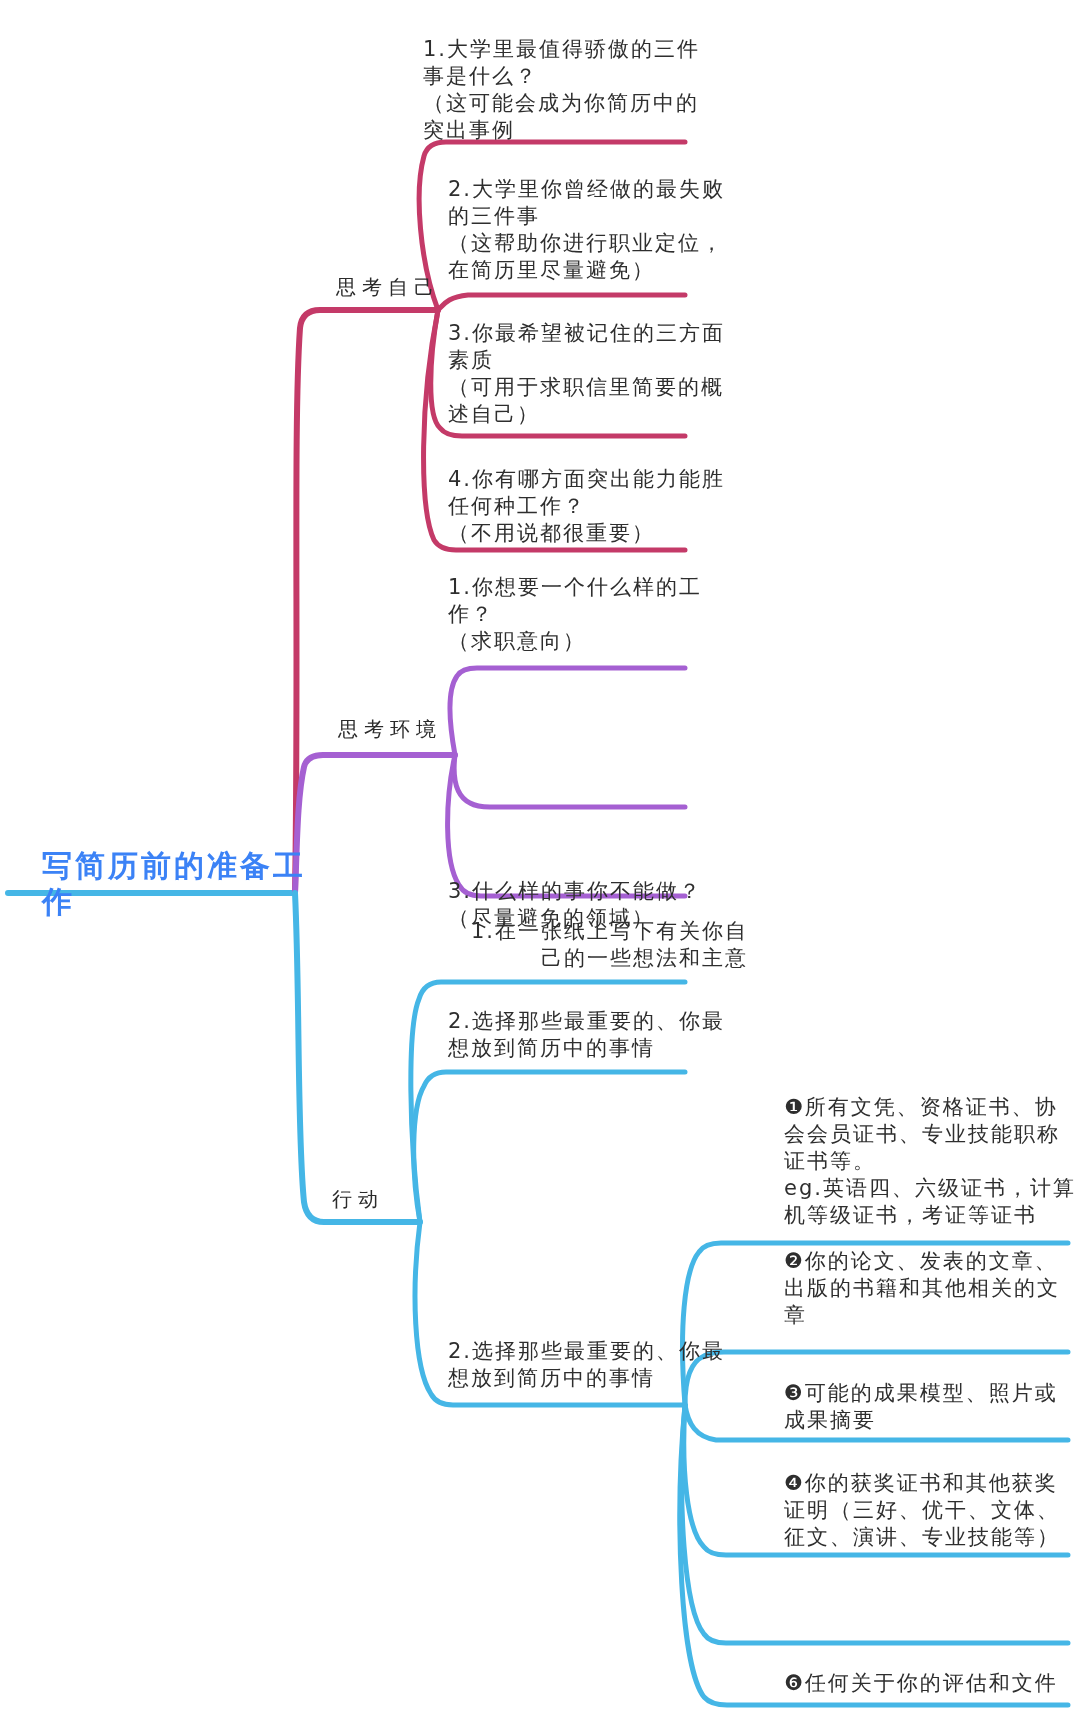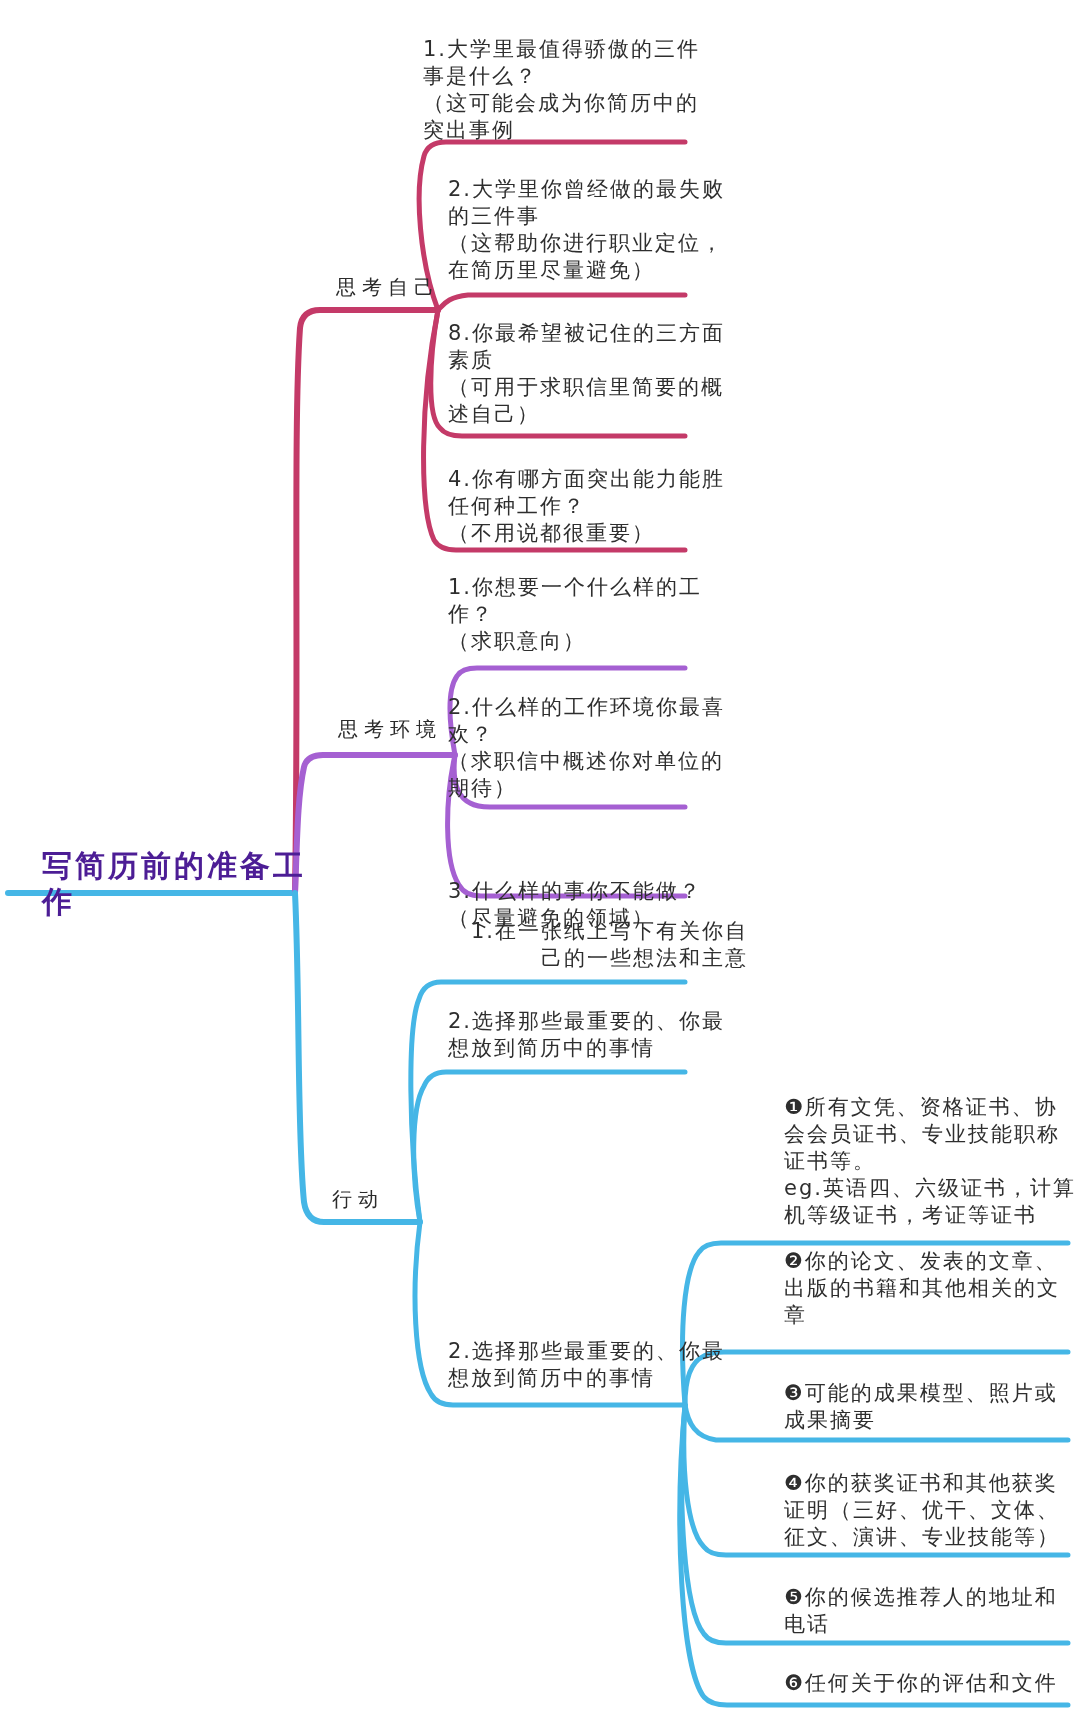--- a/index.html
+++ b/index.html
@@ -25,21 +25,21 @@
     font-size:20px;
     line-height:30px;
     letter-spacing:6px;
     color:#2b2b2b;
   }
   .root-label{
     font-size:30px;
     line-height:36px;
     letter-spacing:3px;
     font-weight:600;
-    color:#4c1d95;
+    color:#3b82f6;
   }
 </style>
 </head>
 <body>
 
 <div id="canvas">
 
   <svg id="lines" width="1080" height="1731" viewBox="0 0 1080 1731" fill="none" xmlns="http://www.w3.org/2000/svg">
 
     <path d="M 8 893 H 295" stroke="#45b6e6" stroke-width="6" stroke-linecap="round"></path>
@@ -75,35 +75,31 @@
   <div class="node branch-label" style="left:332px; top:1184px;">行动</div>
 
   <div class="node" style="left:423px; top:36px; width:300px;">1.大学里最值得骄傲的三件
 事是什么？
 （这可能会成为你简历中的
 突出事例</div>
   <div class="node" style="left:448px; top:176px; width:300px;">2.大学里你曾经做的最失败
 的三件事
 （这帮助你进行职业定位，
 在简历里尽量避免）</div>
-  <div class="node" style="left:448px; top:320px; width:300px;">8.你最希望被记住的三方面
+  <div class="node" style="left:448px; top:320px; width:300px;">3.你最希望被记住的三方面
 素质
 （可用于求职信里简要的概
 述自己）</div>
   <div class="node" style="left:448px; top:466px; width:300px;">4.你有哪方面突出能力能胜
 任何种工作？
 （不用说都很重要）</div>
 
   <div class="node" style="left:448px; top:574px; width:300px;">1.你想要一个什么样的工
 作？
 （求职意向）</div>
-  <div class="node" style="left:448px; top:694px; width:300px;">2.什么样的工作环境你最喜
-欢？
-（求职信中概述你对单位的
-期待）</div>
   <div class="node" style="left:448px; top:878px; width:300px;">3.什么样的事你不能做？
 （尽量避免的领域）</div>
 
   <div class="node" style="left:448px; top:918px; width:300px;text-align:right;">1.在一张纸上写下有关你自
 己的一些想法和主意</div>
   <div class="node" style="left:448px; top:1008px; width:300px;">2.选择那些最重要的、你最
 想放到简历中的事情</div>
   <div class="node" style="left:448px; top:1338px; width:300px;">2.选择那些最重要的、你最
 想放到简历中的事情</div>
 
@@ -113,17 +109,15 @@
 eg.英语四、六级证书，计算
 机等级证书，考证等证书</div>
   <div class="node" style="left:784px; top:1248px; width:296px;">❷你的论文、发表的文章、
 出版的书籍和其他相关的文
 章</div>
   <div class="node" style="left:784px; top:1380px; width:296px;">❸可能的成果模型、照片或
 成果摘要</div>
   <div class="node" style="left:784px; top:1470px; width:296px;">❹你的获奖证书和其他获奖
 证明（三好、优干、文体、
 征文、演讲、专业技能等）</div>
-  <div class="node" style="left:784px; top:1584px; width:296px;">❺你的候选推荐人的地址和
-电话</div>
   <div class="node" style="left:784px; top:1670px; width:296px;">❻任何关于你的评估和文件</div>
 
 </div>
 
 </body></html>

